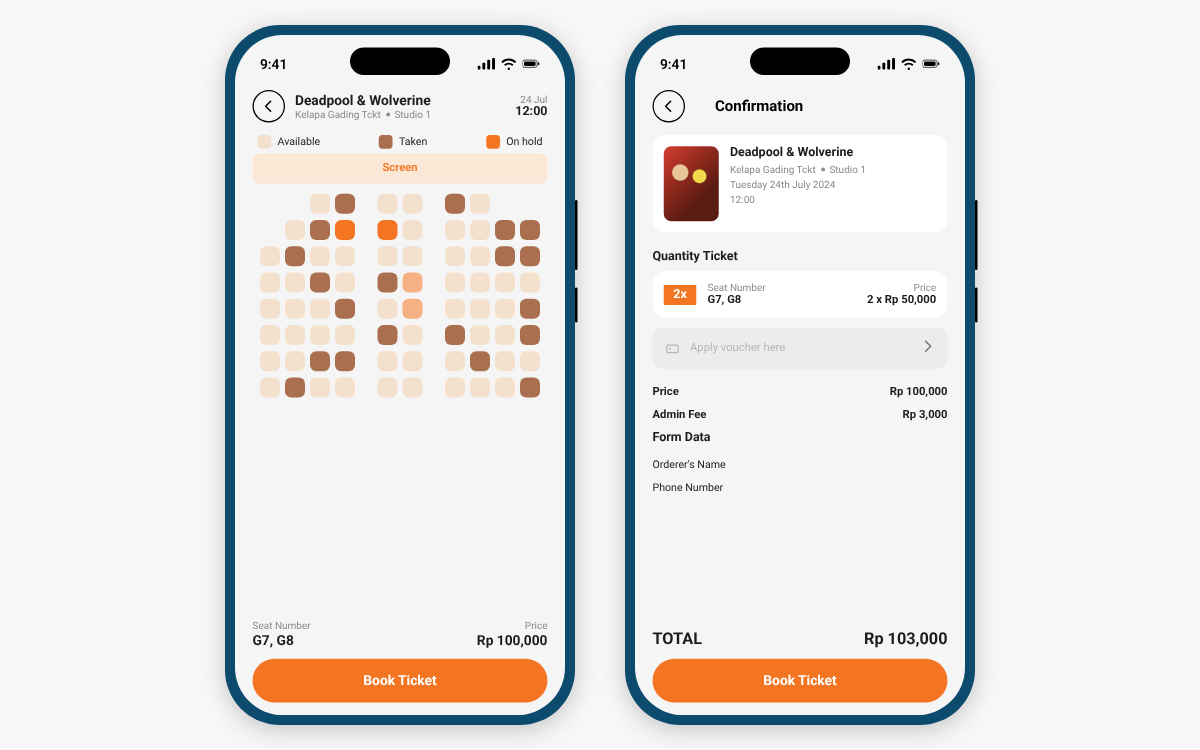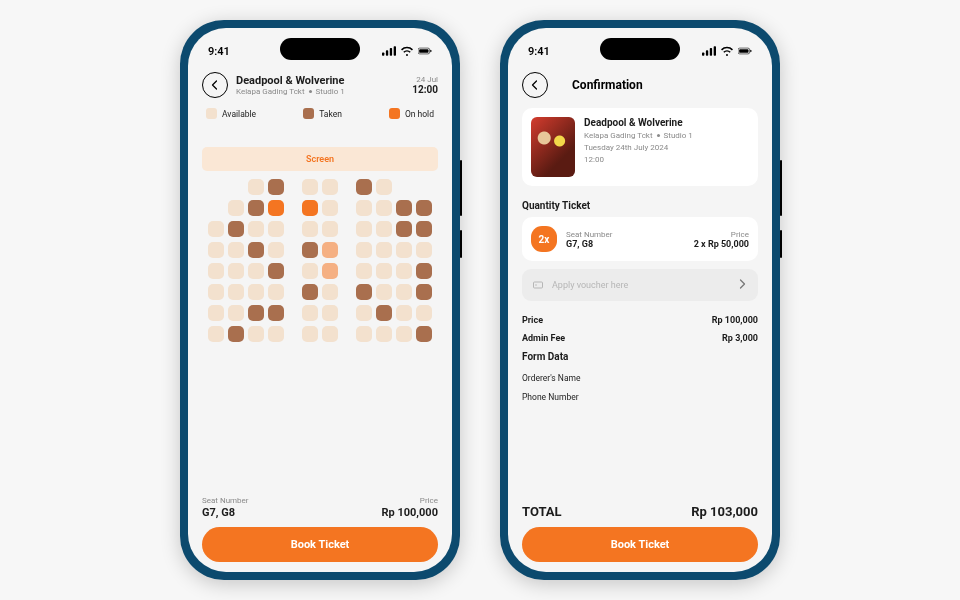--- a/index.html
+++ b/index.html
@@ -28,21 +28,21 @@
   .header{display:flex;align-items:center;gap:8px;padding:6px 0 8px}
   .back{width:26px;height:26px;border:1px solid #000;border-radius:50%;display:flex;align-items:center;justify-content:center;flex:none;cursor:pointer}
   .back svg{width:12px;height:12px}
   .hdr-mid{flex:1}
   .hdr-title{font-weight:700;font-size:11px;color:var(--text)}
   .hdr-sub{font-size:8px;color:var(--muted);display:flex;align-items:center;gap:4px}
   .hdr-sub .dot{width:3px;height:3px;border-radius:50%;background:var(--muted);display:inline-block}
   .hdr-right{text-align:right;font-size:8px;color:var(--muted)}
   .hdr-right .time{font-weight:700;color:var(--text);font-size:10px}
 
-  .legend{display:flex;justify-content:space-between;padding:2px 4px 28px;font-size:8.5px;color:var(--text)}
+  .legend{display:flex;justify-content:space-between;padding:2px 4px 4px;font-size:8.5px;color:var(--text)}
   .legend .it{display:flex;align-items:center;gap:5px}
   .sw{width:11px;height:11px;border-radius:3px}
   .sw.avail{background:var(--cream)}
   .sw.taken{background:var(--brown)}
   .sw.hold{background:var(--orange)}
 
   .screen-bar{background:var(--orange-pale);color:var(--orange);text-align:center;font-size:9px;font-weight:600;padding:7px 0;border-radius:5px;margin-bottom:4px}
 
   .seatmap{flex:1;display:flex;flex-direction:column;gap:5px;align-items:center;padding-top:4px}
   .row{display:grid;grid-template-columns:repeat(4,16px) 10px repeat(2,16px) 10px repeat(4,16px);gap:4px}
@@ -64,21 +64,21 @@
   .hdr2 .t{font-weight:700;font-size:12px;margin-left:14px}
   .movie-card{background:var(--card);border-radius:10px;padding:9px;display:flex;gap:9px;margin-bottom:10px}
   .poster{width:44px;height:60px;border-radius:6px;background:linear-gradient(135deg,#d43c2e 0%,#5a1b12 70%);position:relative;overflow:hidden;flex:none}
   .poster::before{content:"";position:absolute;inset:0;background:radial-gradient(circle at 30% 35%,#e8c79a 0 6px,transparent 7px),radial-gradient(circle at 65% 40%,#f2d84a 0 5px,transparent 6px)}
   .mc-info{display:flex;flex-direction:column;gap:3px;font-size:8px;color:var(--muted)}
   .mc-info .mt{font-weight:700;font-size:10px;color:var(--text)}
   .mc-info .sub{display:flex;align-items:center;gap:4px}
 
   .sect{font-weight:700;font-size:10px;color:var(--text);margin:4px 0 6px}
   .qty{background:var(--card);border-radius:10px;padding:9px;display:flex;align-items:center;gap:9px;font-size:8px;margin-bottom:8px}
-  .qbadge{width:26px;height:26px;border-radius:11px;background:var(--orange);color:#fff;display:flex;align-items:center;justify-content:center;font-weight:700;font-size:10px;flex:none}
+  .qbadge{width:26px;height:16px;border-radius:0;background:var(--orange);color:#fff;display:flex;align-items:center;justify-content:center;font-weight:700;font-size:10px;flex:none}
   .qmid{flex:1}
   .qmid .ql{color:var(--muted)}
   .qmid .qv{font-weight:700;color:var(--text);font-size:9px}
   .qr{text-align:right}
   .qr .ql{color:var(--muted)}
   .qr .qv{font-weight:700;color:var(--text);font-size:9px}
 
   .voucher{background:#ECECEC;border-radius:9px;padding:9px 10px;display:flex;align-items:center;gap:8px;color:#b6b6b6;font-size:9px;margin-bottom:10px;cursor:pointer}
   .voucher .chev{margin-left:auto}
   .voucher svg{width:12px;height:12px}

